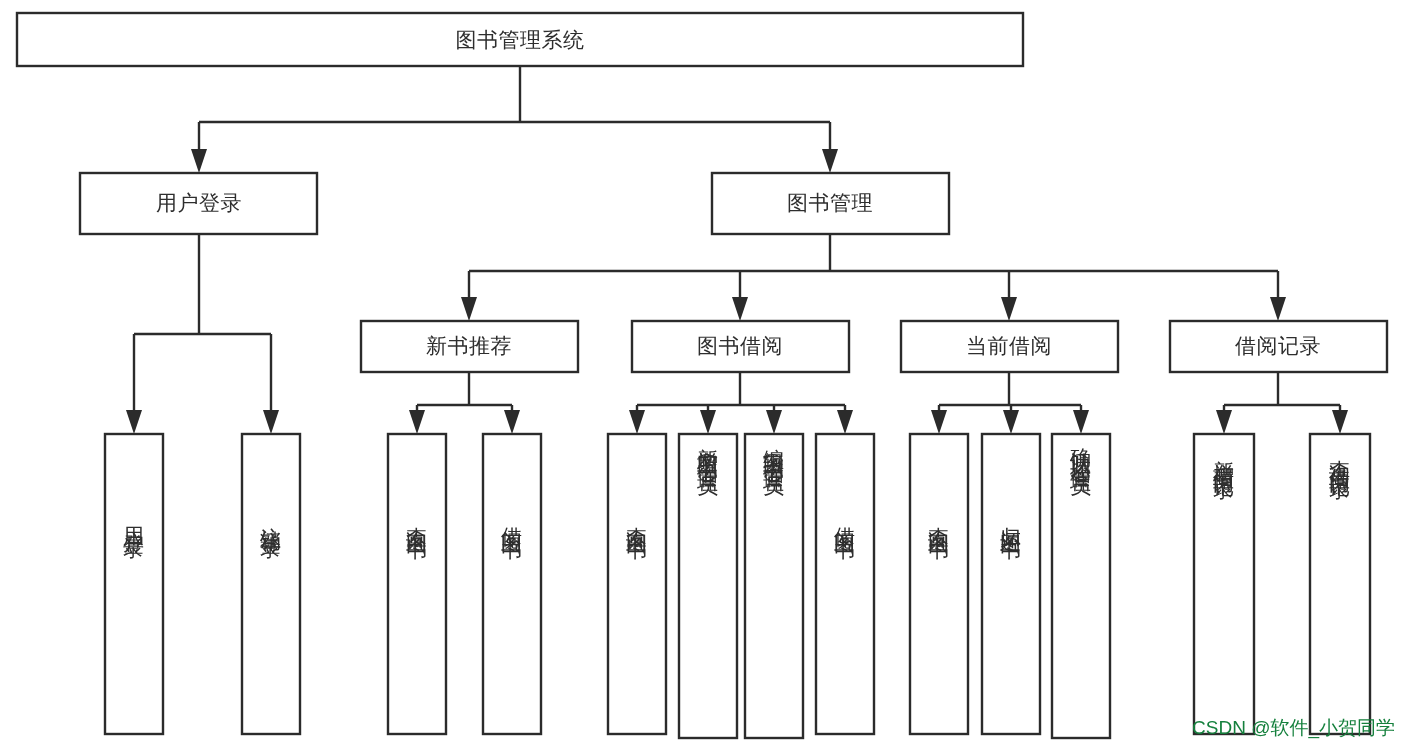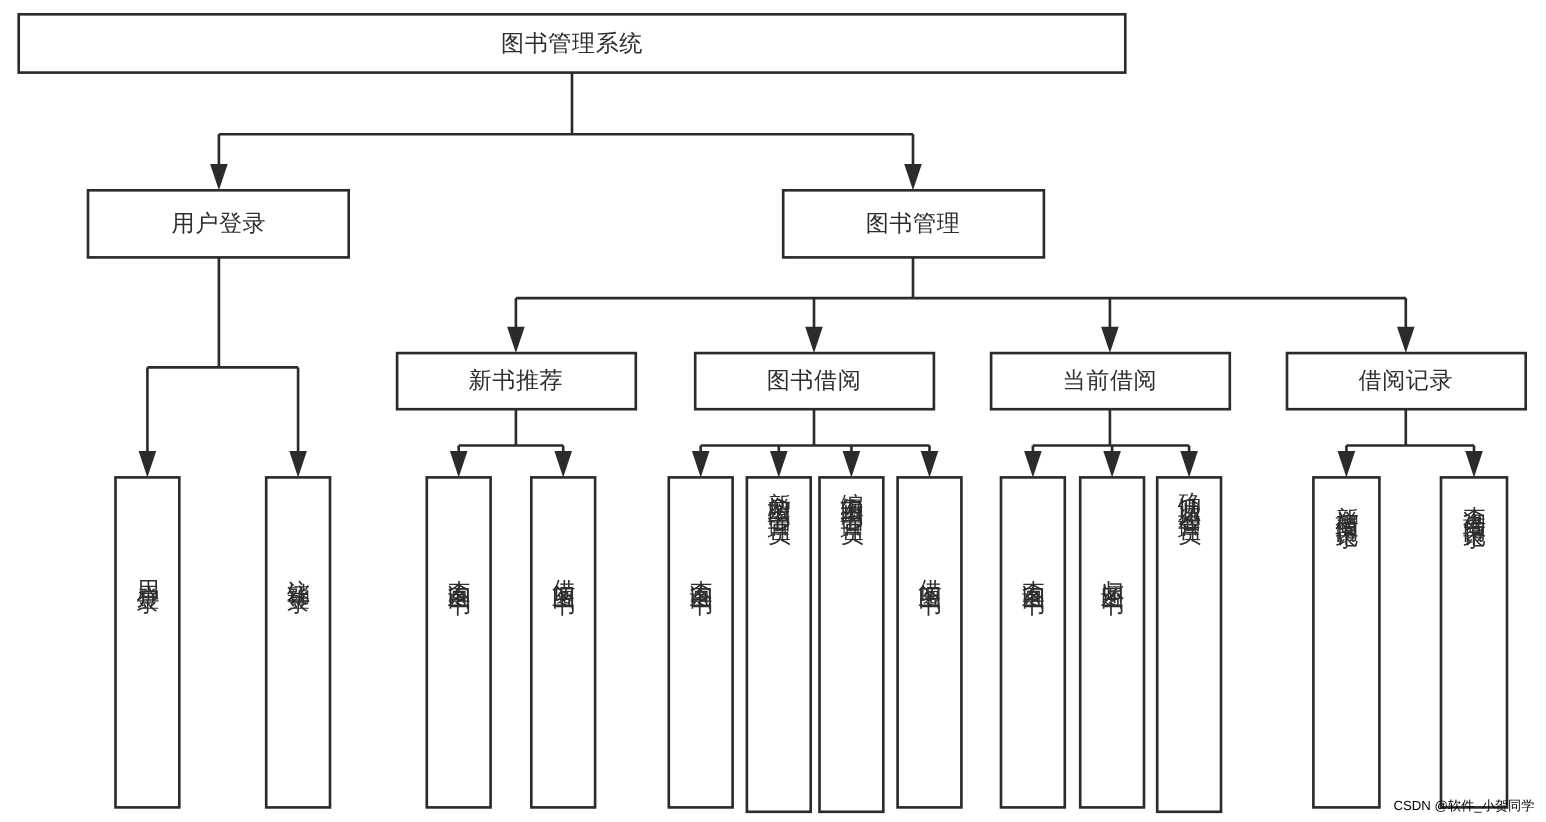--- a/index.html
+++ b/index.html
@@ -59,22 +59,22 @@
     writing-mode: tb;
     glyph-orientation-vertical: 0;
     text-anchor: middle;
     letter-spacing: 4px;
   }
   .watermark-text {
     position: absolute;
     right: 10px;
     bottom: 6px;
     font-family: "Liberation Sans", "DejaVu Sans", sans-serif;
-    font-size: 12px;
-    color: #000000;
+    font-size: 19px;
+    color: #15803d;
     white-space: nowrap;
     user-select: none;
     pointer-events: none;
   }
 </style>
 </head>
 <body>
 
 <div id="diagram-root">
 

